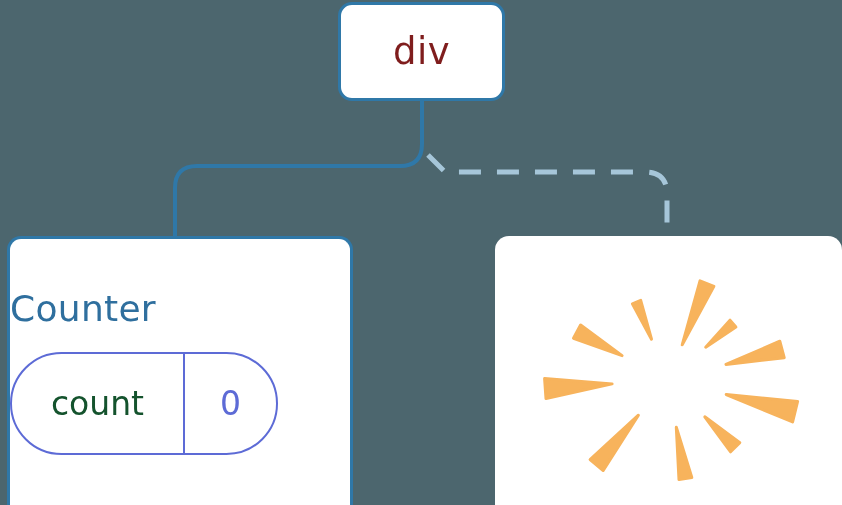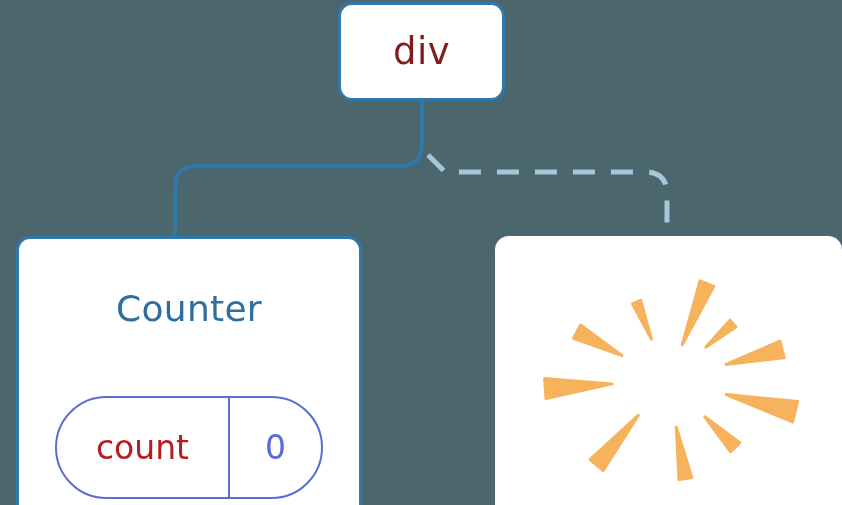--- a/index.html
+++ b/index.html
@@ -50,31 +50,30 @@
     justify-content: center;
   }
   #node-div .node-title {
     color: #7f1d1d;
     font-size: 37px;
     letter-spacing: 0.5px;
     line-height: 1;
   }
 
   #node-counter {
-    left: 16px;
+    left: 7px;
     top: 236px;
     width: 346px;
     height: 269px;
     border-bottom: 0;
     border-bottom-left-radius: 0;
     border-bottom-right-radius: 0;
     display: flex;
     flex-direction: column;
-    align-items: center;
-    gap: 44px;
+    align-items: flex-start;
   }
   #node-counter .node-title {
     color: #2f6f9e;
     font-size: 36px;
     line-height: 1;
     margin-top: 52px;
     letter-spacing: 0.3px;
   }
 
   
@@ -88,21 +87,21 @@
     box-sizing: border-box;
     display: flex;
     align-items: stretch;
     background: #ffffff;
   }
   .pill-key {
     flex: 0 0 173px;
     display: flex;
     align-items: center;
     justify-content: center;
-    color: #b91c1c;
+    color: #14532d;
     font-size: 33px;
     border-right: 2px solid #5d6bd6;
     box-sizing: border-box;
   }
   .pill-val {
     flex: 1 1 auto;
     display: flex;
     align-items: center;
     justify-content: center;
     color: #5d6bd6;

